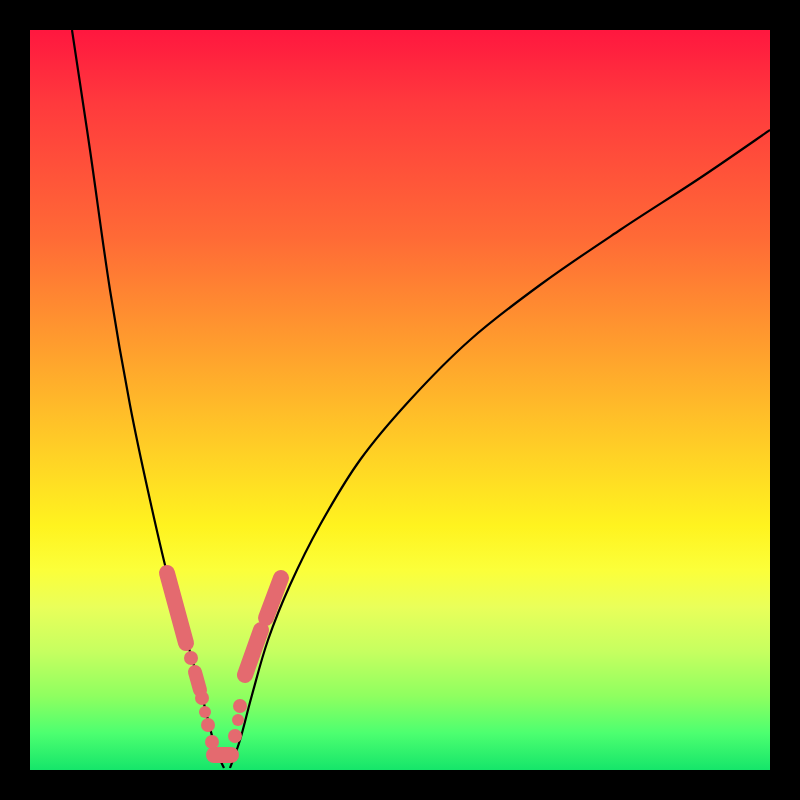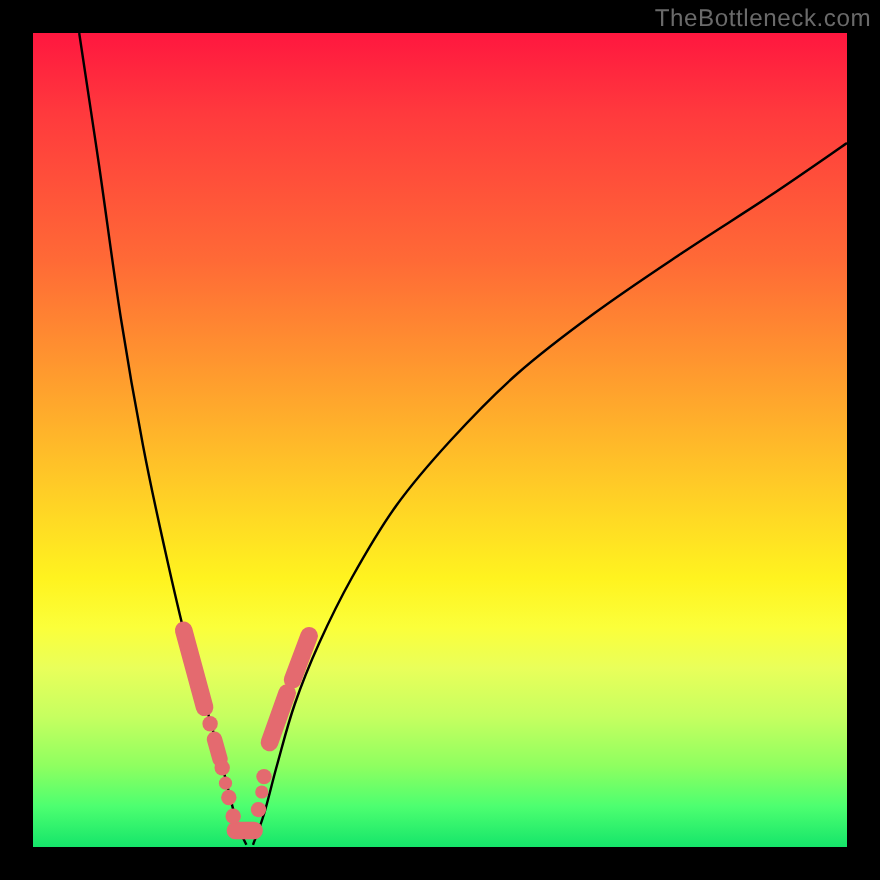--- a/index.html
+++ b/index.html
@@ -88,14 +88,13 @@
           <circle cx="175" cy="682" r="6" class="dot"></circle>
           <circle cx="178" cy="695" r="7" class="dot"></circle>
           <circle cx="182" cy="712" r="7" class="dot"></circle>
           <circle cx="205" cy="706" r="7" class="dot"></circle>
           <circle cx="208" cy="690" r="6" class="dot"></circle>
           <circle cx="210" cy="676" r="7" class="dot"></circle>
         </g>
     </svg>
 
   </div>
-  <div class="watermark">TheBottleneck.com</div>
 </div>
 
 </body></html>

